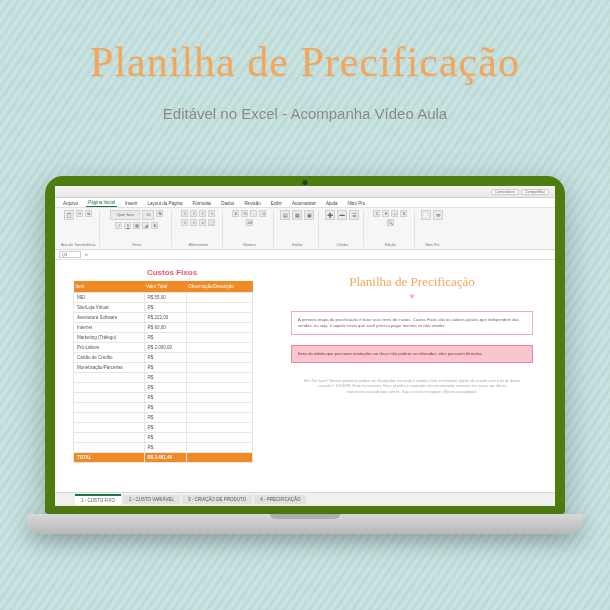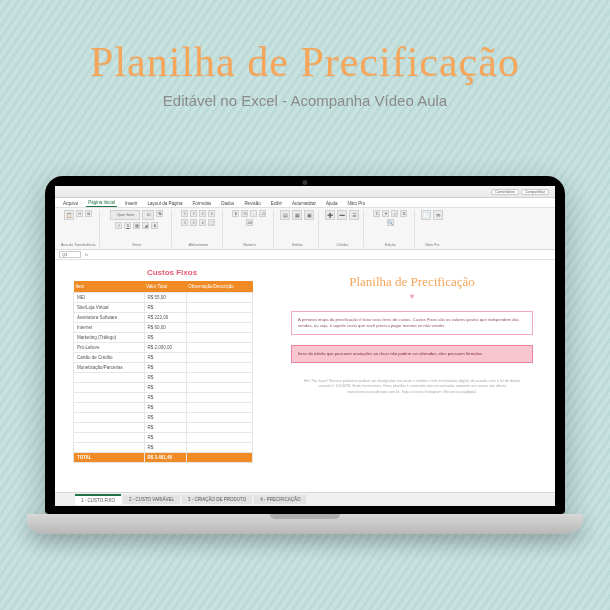--- a/index.html
+++ b/index.html
@@ -23,32 +23,32 @@
     color: #f5a65b;
     text-align: center;
     margin-top: 38px;
     letter-spacing: 1px;
     text-shadow: 0 1px 0 rgba(0,0,0,0.05);
   }
   .hero-sub {
     text-align: center;
     color: #8a8a8a;
     font-size: 15px;
-    margin-top: 6px;
+    margin-top: 19px;
     font-family: Arial, sans-serif;
   }
   .laptop {
     position: absolute;
     top: 176px;
     left: 50%;
     transform: translateX(-50%);
     width: 520px;
   }
   .screen-bezel {
-    background: #000000;
+    background: #4d7c0f;
     border-radius: 18px 18px 4px 4px;
     padding: 10px 28px 8px 10px;
     box-shadow: 0 10px 30px rgba(0,0,0,0.25);
     position: relative;
   }
   .camera {
     width: 5px; height: 5px; background:#333; border-radius:50%;
     position:absolute; top:4px; left:50%; transform:translateX(-50%);
   }
   .screen {

